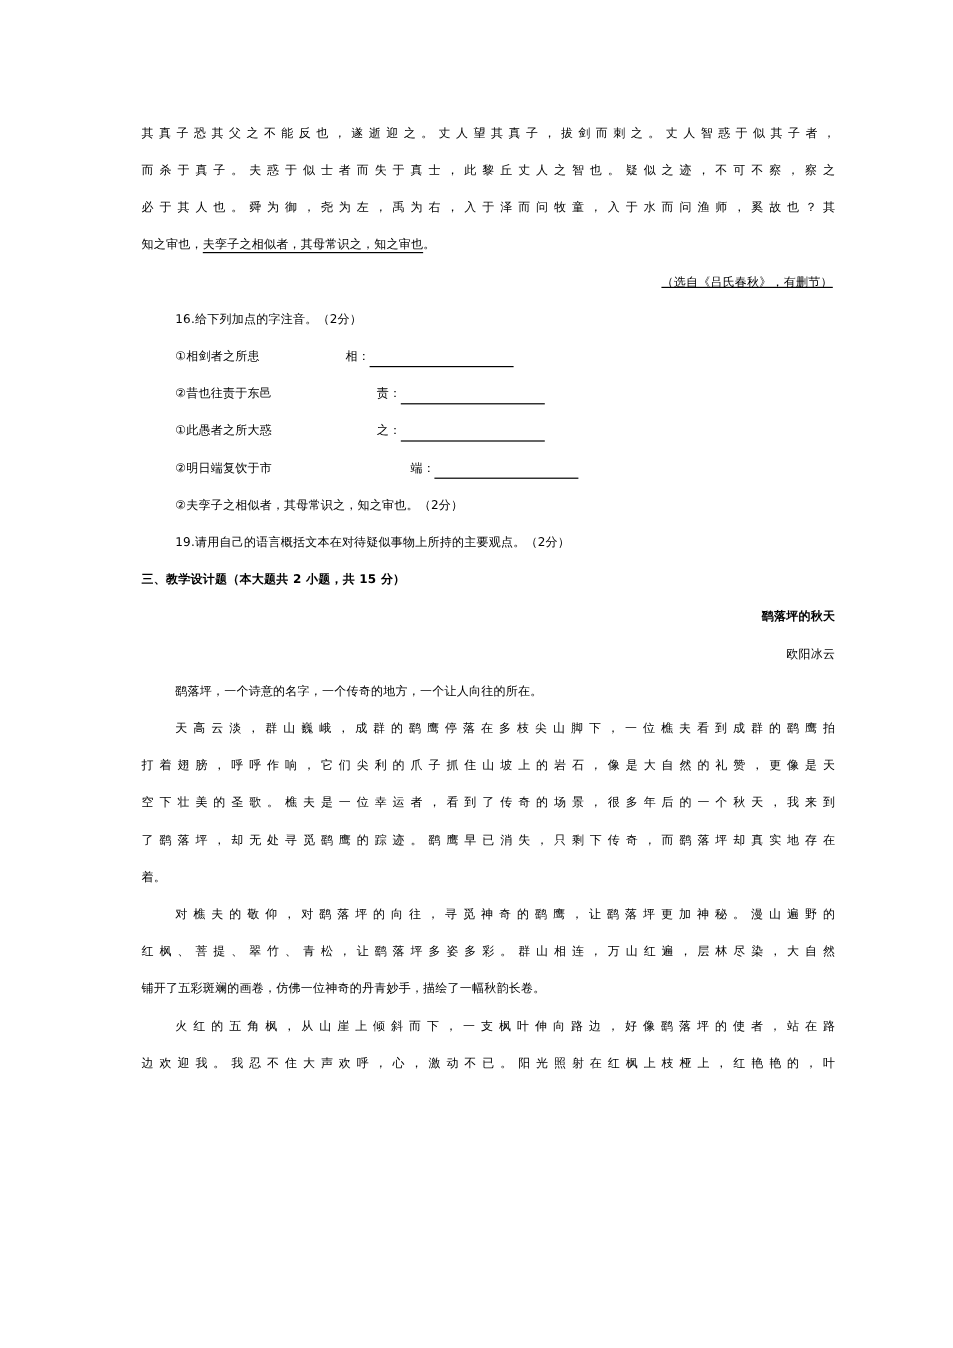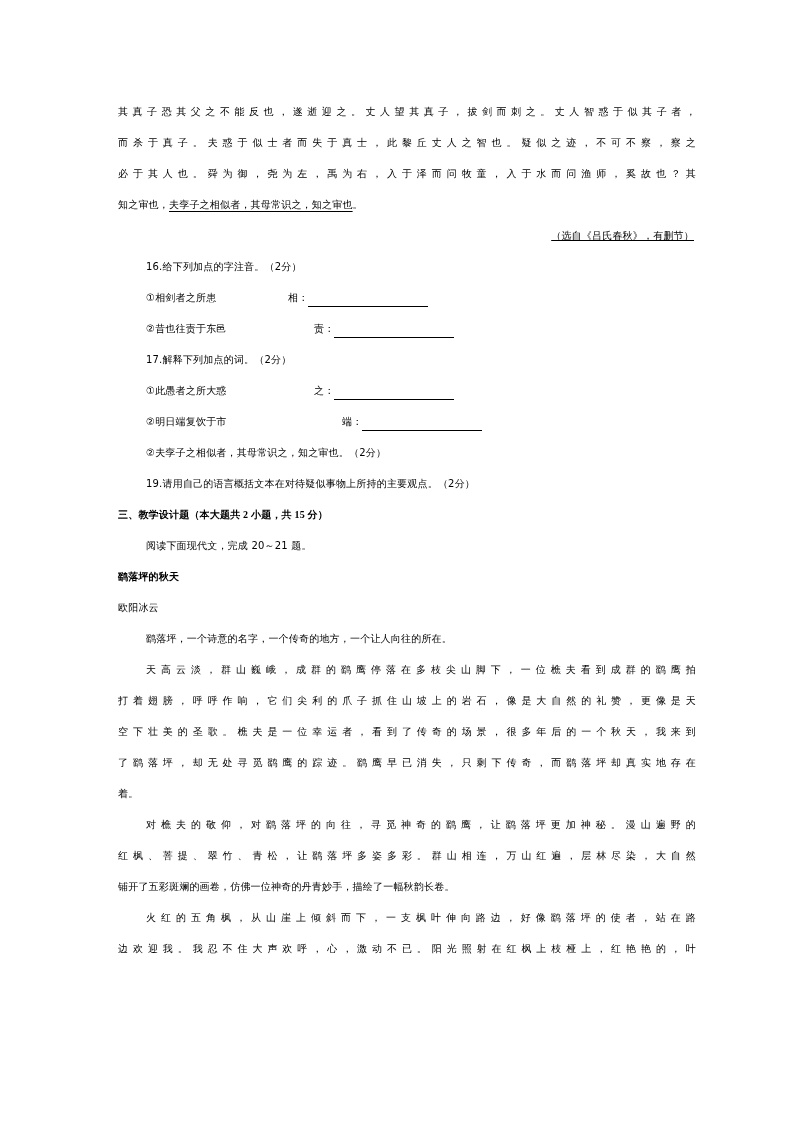--- a/index.html
+++ b/index.html
@@ -3,22 +3,22 @@
 <meta charset="utf-8">
 <style>
   html, body { margin:0; padding:0; background:#ffffff; }
   body { width:794px; height:1123px; position:relative; overflow:hidden;
          font-family:"DejaVu Sans", "Liberation Sans", sans-serif; color:#000; }
   .page { position:absolute; left:118px; top:96px; width:578px; }
   .line { position:relative; height:31px; line-height:31px; font-size:10px; white-space:nowrap; letter-spacing:0.2px; }
   .just { text-align:justify; text-align-last:justify; }
   .indent { padding-left:28px; }
   .right { text-align:right; padding-right:2px;text-decoration:underline; }
-  .center { text-align:left; }
-  .bold { font-weight:bold;font-family:Liberation Serif, serif; }
+  .center { text-align:right; }
+  .bold { font-weight:bold; }
   .u { text-decoration:underline; text-underline-offset:3px;text-align:center; }
   .blank { display:inline-block; border-bottom:1px solid #000; height:16px; vertical-align:middle; }
   .gap { display:inline-block; }
 </style>
 </head>
 <body>
 
 <div class="page">
 
   <div class="line just">其真子恐其父之不能反也，遂逝迎之。丈人望其真子，拔剑而刺之。丈人智惑于似其子者，</div>
@@ -30,34 +30,32 @@
   <div class="line right">（选自《吕氏春秋》，有删节）</div>
 
   <div class="line indent">16.给下列加点的字注音。（2分）</div>
   <div class="line indent">
     <span class="gap" style="width:142px">①相剑者之所患</span><span>相：</span><span class="blank" style="width:120px"></span>
   </div>
   <div class="line indent">
     <span class="gap" style="width:168px">②昔也往责于东邑</span><span>责：</span><span class="blank" style="width:120px"></span>
   </div>
 
-  <div class="line indent">17.解释下列加点的词。（2分）</div>
   <div class="line indent">
     <span class="gap" style="width:168px">①此愚者之所大惑</span><span>之：</span><span class="blank" style="width:120px"></span>
   </div>
   <div class="line indent">
     <span class="gap" style="width:196px">②明日端复饮于市</span><span>端：</span><span class="blank" style="width:120px"></span>
   </div>
 
   <div class="line indent">②夫孪子之相似者，其母常识之，知之审也。（2分）</div>
 
   <div class="line indent">19.请用自己的语言概括文本在对待疑似事物上所持的主要观点。（2分）</div>
 
   <div class="line bold">三、教学设计题（本大题共 2 小题，共 15 分）</div>
-  <div class="line indent">阅读下面现代文，完成 20～21 题。</div>
   <div class="line center bold">鹞落坪的秋天</div>
   <div class="line center">欧阳冰云</div>
 
   <div class="line indent">鹞落坪，一个诗意的名字，一个传奇的地方，一个让人向往的所在。</div>
 
   <div class="line indent just">天高云淡，群山巍峨，成群的鹞鹰停落在多枝尖山脚下，一位樵夫看到成群的鹞鹰拍</div>
   <div class="line just">打着翅膀，呼呼作响，它们尖利的爪子抓住山坡上的岩石，像是大自然的礼赞，更像是天</div>
   <div class="line just">空下壮美的圣歌。樵夫是一位幸运者，看到了传奇的场景，很多年后的一个秋天，我来到</div>
   <div class="line just">了鹞落坪，却无处寻觅鹞鹰的踪迹。鹞鹰早已消失，只剩下传奇，而鹞落坪却真实地存在</div>
   <div class="line">着。</div>

